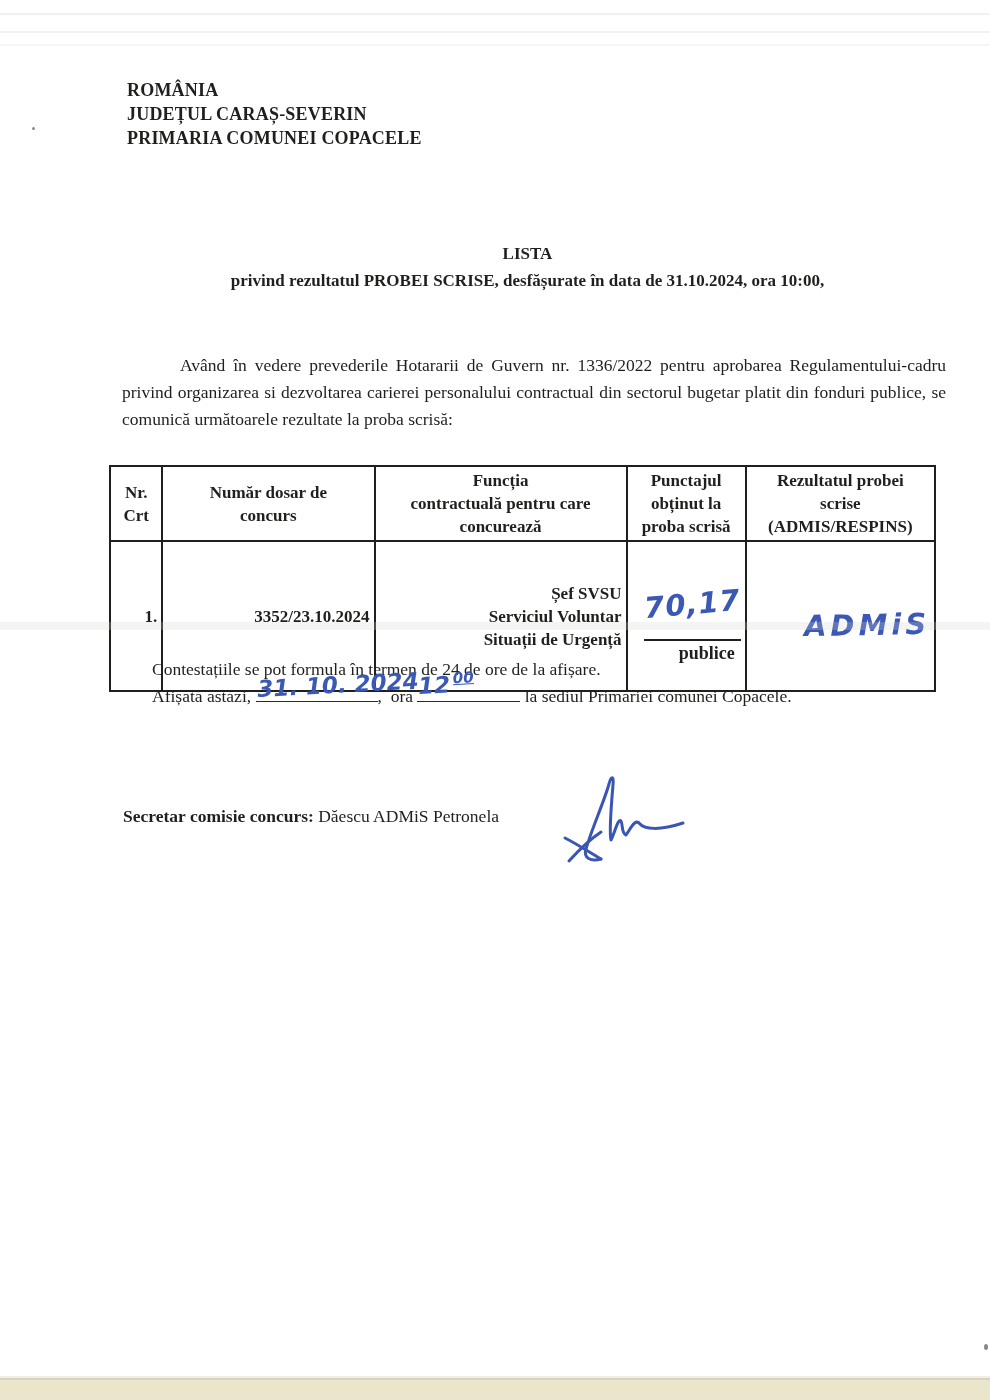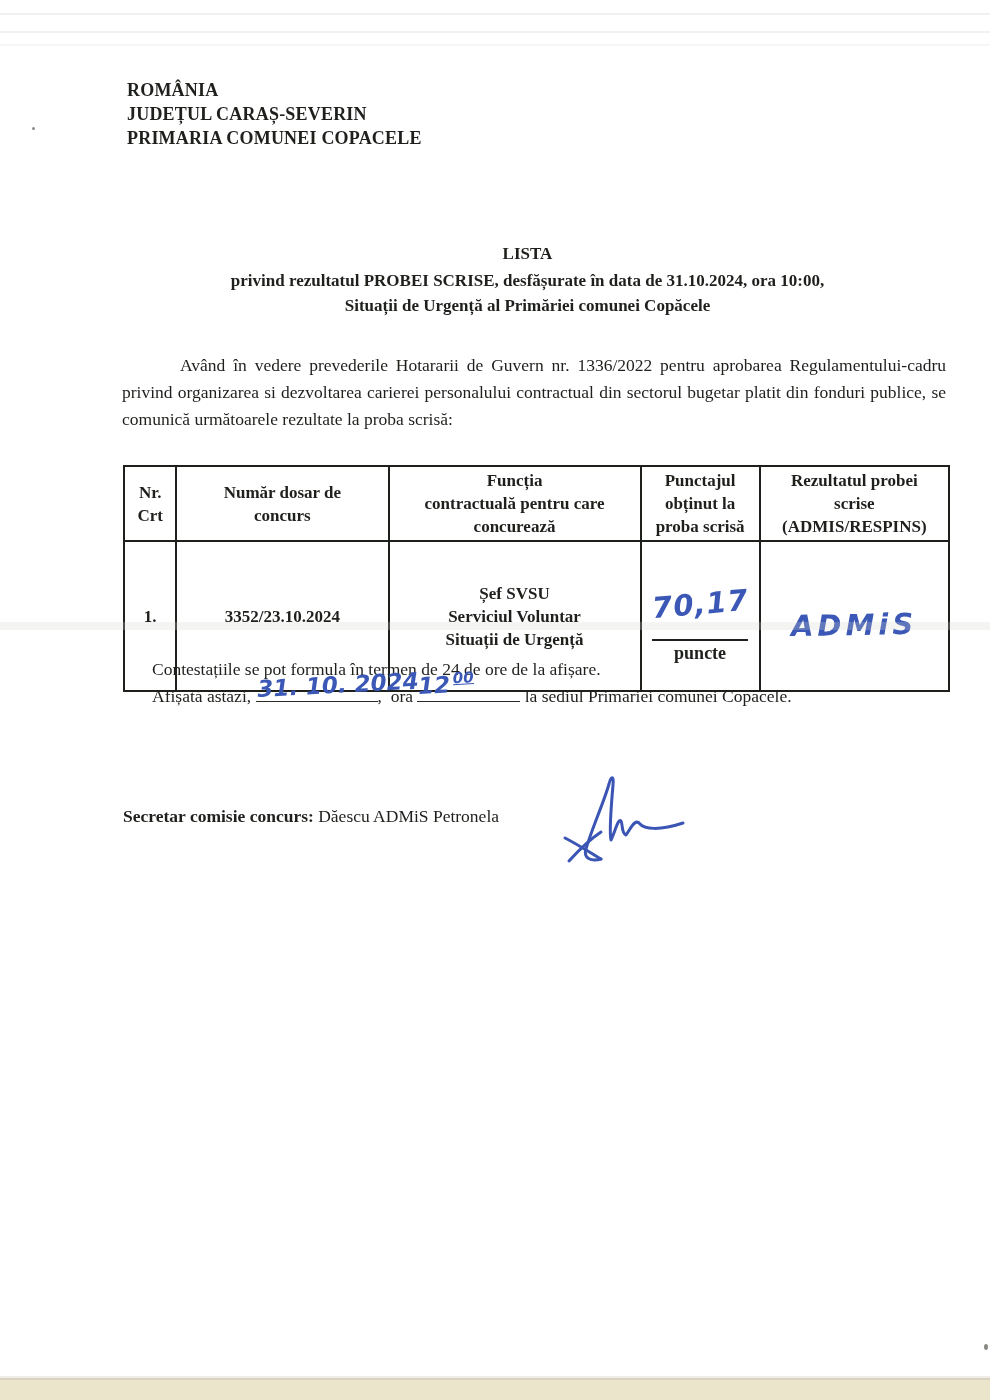--- a/index.html
+++ b/index.html
@@ -18,32 +18,32 @@
 
   .letterhead{position:absolute;left:127px;top:78px;font-weight:bold;font-size:18px;line-height:24px;letter-spacing:0.2px;}
   .letterhead div{white-space:nowrap;}
 
   .title-block{position:absolute;left:100px;right:35px;top:205px;text-align:center;font-weight:bold;font-size:17px;line-height:25px;margin-top:36px;}
   .title-heading{margin-bottom:2px;}
 
   .intro{position:absolute;left:122px;right:44px;top:352px;font-size:17.5px;line-height:27px;text-align:justify;text-indent:58px;}
 
   table.results{
-    position:absolute;left:123px;top:465px;
+    position:absolute;left:109px;top:465px;
     width:827px;border-collapse:collapse;table-layout:fixed;
   }
   table.results th, table.results td{
     border:2px solid #1e201c;
     font-size:17px;line-height:23px;
     text-align:center;vertical-align:middle;
     padding:2px 4px;
     white-space:pre-line;
   }
   table.results th{font-weight:bold;height:69px;}
-  table.results td{height:70px;}
+  table.results td{height:70px;text-align:right;}
   .col-nr{width:50px;}
   .col-dosar{width:203px;}
   .col-functie{width:241px;}
   .col-punctaj{width:114px;}
   .col-rezultat{width:181px;}
   td.cell-bold{font-weight:bold;}
 
   .hand{
     font-family:"DejaVu Sans", sans-serif;
     font-style:italic;
@@ -107,21 +107,20 @@
 
   <div class="letterhead">
     <div>ROMÂNIA</div>
     <div>JUDEȚUL CARAȘ-SEVERIN</div>
     <div>PRIMARIA COMUNEI COPACELE</div>
   </div>
 
   <div class="title-block">
     <div class="title-heading">LISTA</div>
     <div>privind rezultatul PROBEI SCRISE, desfășurate în data de 31.10.2024, ora 10:00,</div>
-    <div>Situații de Urgență al Primăriei comunei Copăcele</div>
   </div>
 
   <div class="intro">Având în vedere prevederile Hotararii de Guvern nr. 1336/2022 pentru aprobarea Regulamentului-cadru privind organizarea si dezvoltarea carierei personalului contractual din sectorul bugetar platit din fonduri publice, se  comunică următoarele rezultate la proba scrisă:</div>
 
   <table class="results">
     <colgroup>
       <col class="col-nr">
         <col class="col-dosar">
         <col class="col-functie">
         <col class="col-punctaj">
@@ -145,21 +144,21 @@
     </tr>
     <tr>
       <td class="cell-bold">1.</td>
       <td class="cell-bold">3352/23.10.2024</td>
       <td class="cell-bold">Șef SVSU
 Serviciul Voluntar
 Situații de Urgență</td>
       <td>
         <span class="punctaj-wrap">
           <span class="hand punctaj-score">70,17</span>
-          <span class="punctaj-unit">puncte</span>
+          <span class="punctaj-unit">publice</span>
         </span>
       </td>
       <td>
         <span class="hand rezultat-hand">ADMiS</span>
       </td>
     </tr>
   </tbody>
     </table>
 
   <div class="band"></div>

